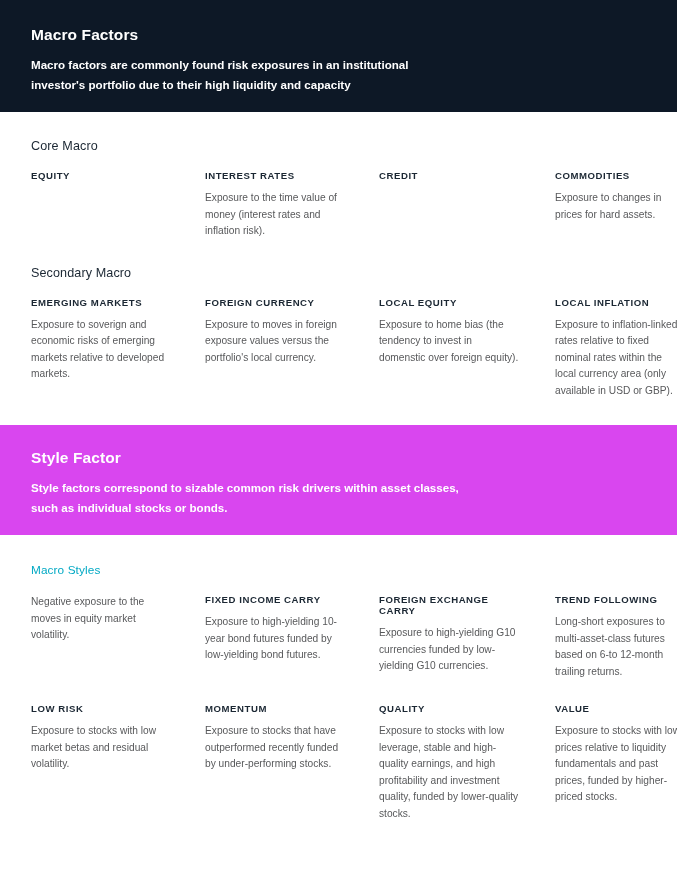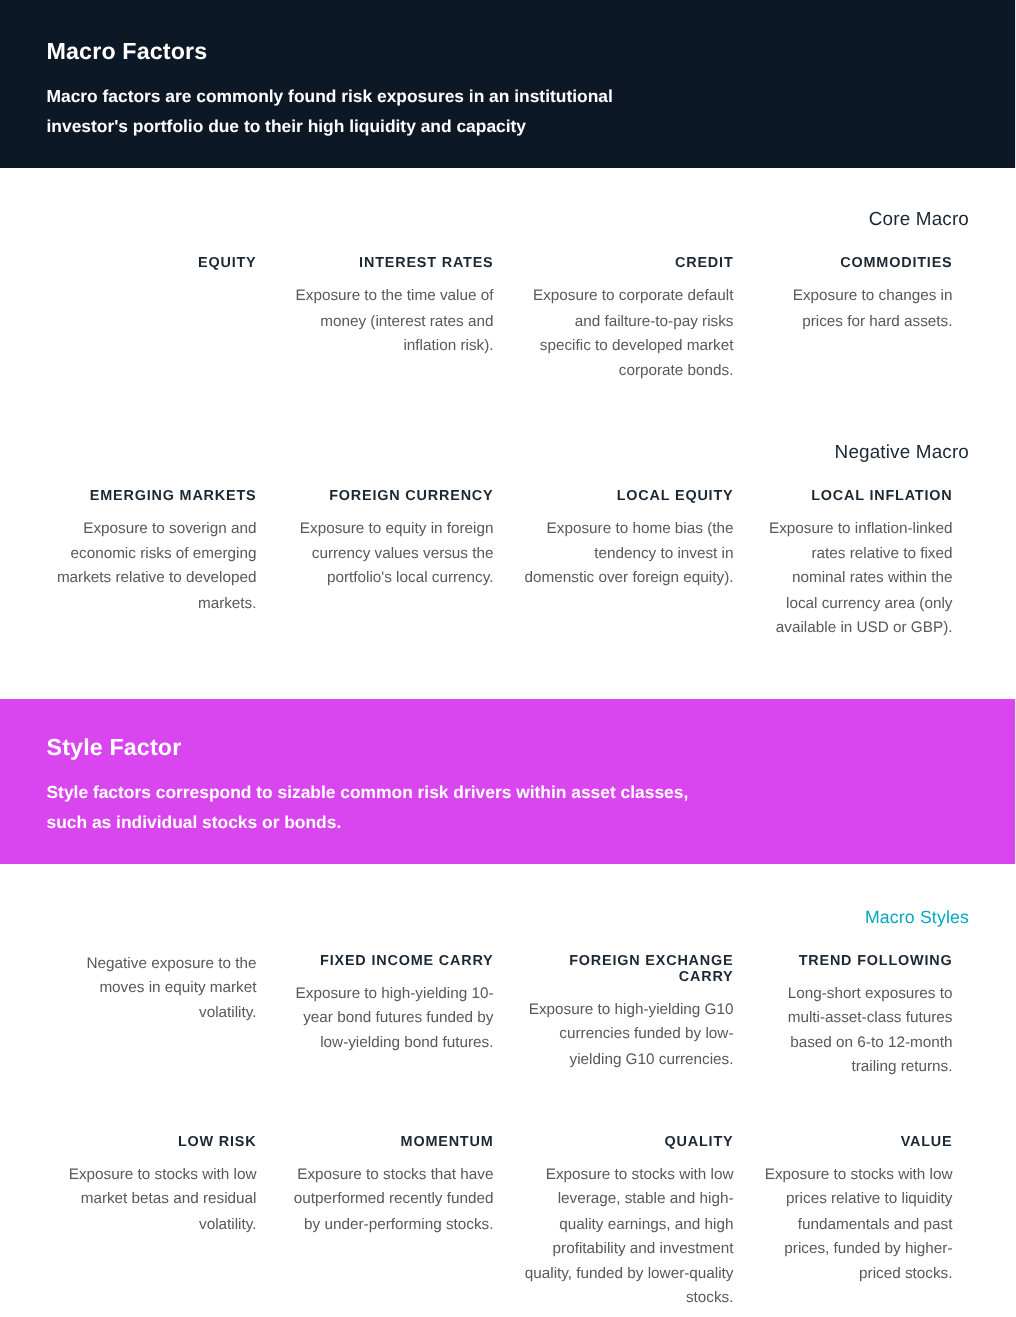--- a/index.html
+++ b/index.html
@@ -44,22 +44,21 @@
   .banner-sub {
     color: #ffffff;
     font-size: 11.6px;
     font-weight: bold;
     line-height: 1.72;
     max-width: 430px;
   }
 
   
   .section {
-    padding: 12px 31px;
-    text-align: right;
+    padding: 0 31px;
   }
   .section-core   { padding-top: 27px; }
   .section-second { padding-top: 26px; }
   .section-macrostyles { padding-top: 28px; }
   .section-equitystyles { padding-top: 23px; }
   .section-extra  { padding-top: 20px; }
 
   .group-heading {
     font-size: 12.6px;
     font-weight: normal;
@@ -70,21 +69,21 @@
   .group-heading.teal {
     color: #02a9c4;
     font-size: 11.8px;
     margin-bottom: 17px;
   }
 
   
   .cols {
     display: grid;
     grid-template-columns: 158px 158px 160px 146px;
-    column-gap: 0;
+    column-gap: 16px;
   }
   .col {
     padding-right: 18px;
   }
   .col-title {
     font-size: 9.6px;
     font-weight: bold;
     letter-spacing: 0.55px;
     color: #1b2733;
     margin-bottom: 9px;
@@ -113,39 +112,38 @@
     <div class="cols">
       <div class="col">
         <div class="col-title">EQUITY</div>
       </div>
       <div class="col">
         <div class="col-title">INTEREST RATES</div>
         <div class="col-body">Exposure to the time value of money (interest rates and inflation risk).</div>
       </div>
       <div class="col">
         <div class="col-title">CREDIT</div>
-        <div class="col-body">Exposure to corporate default and failture-to-pay risks specific to developed market corporate bonds.</div>
       </div>
       <div class="col">
         <div class="col-title">COMMODITIES</div>
         <div class="col-body">Exposure to changes in prices for hard assets.</div>
       </div>
     </div>
   </div>
 
   <div class="section section-second">
-    <div class="group-heading">Negative Macro</div>
+    <div class="group-heading">Secondary Macro</div>
     <div class="cols">
       <div class="col">
         <div class="col-title">EMERGING MARKETS</div>
         <div class="col-body">Exposure to soverign and economic risks of emerging markets relative to developed markets.</div>
       </div>
       <div class="col">
         <div class="col-title">FOREIGN CURRENCY</div>
-        <div class="col-body">Exposure to equity in foreign currency values versus the portfolio's local currency.</div>
+        <div class="col-body">Exposure to moves in foreign exposure values versus the portfolio's local currency.</div>
       </div>
       <div class="col">
         <div class="col-title">LOCAL EQUITY</div>
         <div class="col-body">Exposure to home bias (the tendency to invest in domenstic over foreign equity).</div>
       </div>
       <div class="col">
         <div class="col-title">LOCAL INFLATION</div>
         <div class="col-body">Exposure to inflation-linked rates relative to fixed nominal rates within the local currency area (only available in USD or GBP).</div>
       </div>
     </div>

